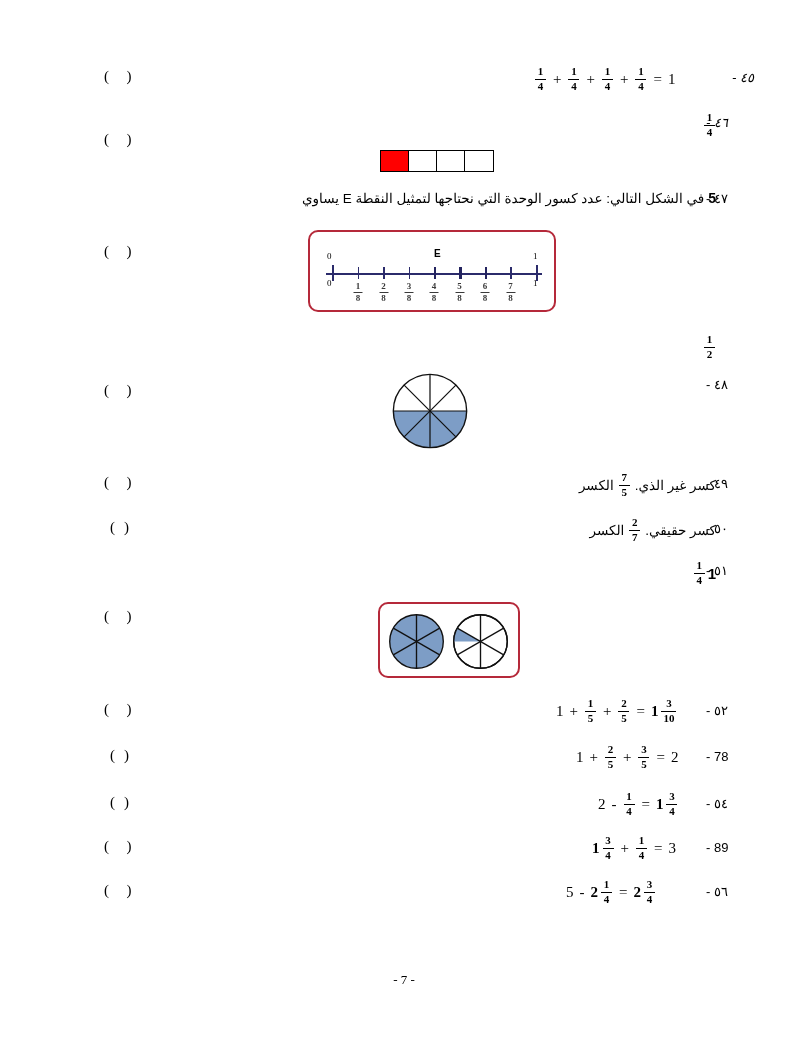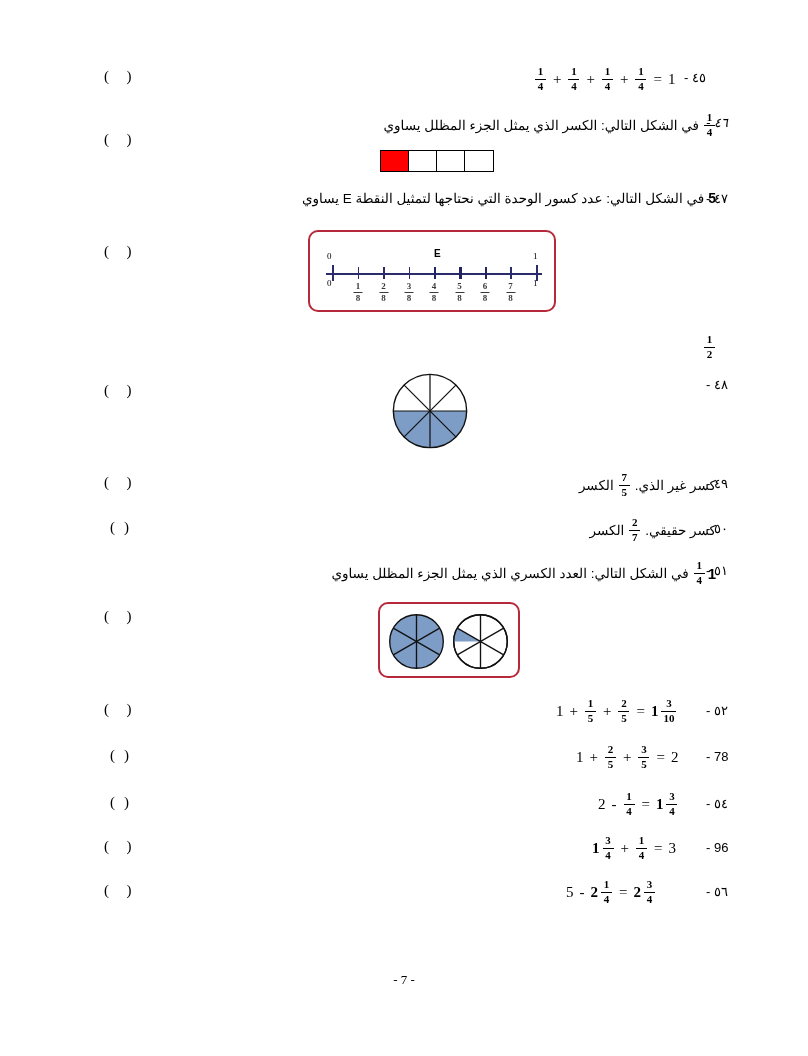--- a/index.html
+++ b/index.html
@@ -174,21 +174,21 @@
   .pie {
     position: absolute;
   }
 </style>
 </head>
 <body>
 
 <div class="page">
 
   <span class="answer-paren" style="left:104px; top:68px;">(    )</span>
-  <span class="q-num" style="left:684px; top:70px;">٤٥ -</span>
+  <span class="q-num" style="left:732px; top:70px;font-style:italic;">٤٥ -</span>
   <div class="eq" style="left:534px; top:66px;">
     <span class="frac">
         <span class="num">1</span>
         <span class="bar"></span>
         <span class="den">4</span>
       </span>
     <span class="op">+</span>
     <span class="frac">
         <span class="num">1</span>
         <span class="bar"></span>
@@ -211,21 +211,20 @@
   </div>
 
   <span class="answer-paren" style="left:104px; top:131px;">(    )</span>
   <span class="q-num" style="left:706px; top:115px;font-style:italic;">٤٦ -</span>
   <div class="q-text" style="right:92px; top:112px;">
     <span class="frac">
         <span class="num">1</span>
         <span class="bar"></span>
         <span class="den">4</span>
       </span>
-    <span>في الشكل التالي:   الكسر الذي يمثل الجزء المظلل يساوي</span>
   </div>
   <div class="bar-figure" style="left:380px; top:150px;">
     <div class="bar-cell filled"></div>
     <div class="bar-cell"></div>
     <div class="bar-cell"></div>
     <div class="bar-cell"></div>
   </div>
 
   <span class="answer-paren" style="left:104px; top:243px;">(    )</span>
   <span class="q-num" style="left:706px; top:191px;">٤٧ -</span>
@@ -358,21 +357,20 @@
   <span class="q-num" style="left:706px; top:563px;">٥١ -</span>
   <div class="q-text" style="right:92px; top:560px;">
     <span class="mixed">
       <span class="whole">1</span>
         <span class="frac">
           <span class="num">1</span>
           <span class="bar"></span>
           <span class="den">4</span>
         </span>
     </span>
-    <span>في الشكل التالي:   العدد الكسري الذي يمثل الجزء المظلل يساوي</span>
   </div>
 
   <div class="red-box" style="left:378px; top:602px; width:142px; height:76px;">
     <div class="pie" style="left:8px; top:9px;">
       <svg width="57" height="57" viewBox="0 0 100 100">
         <circle cx="50" cy="50" r="47" fill="#7d9dc6" stroke="#111111" stroke-width="2.4"></circle>
         <line x1="50" y1="3" x2="50" y2="97" stroke="#111111" stroke-width="2.4"></line>
         <line x1="9.3" y1="26.5" x2="90.7" y2="73.5" stroke="#111111" stroke-width="2.2"></line>
         <line x1="9.3" y1="73.5" x2="90.7" y2="26.5" stroke="#111111" stroke-width="2.2"></line>
       </svg>
@@ -452,21 +450,21 @@
       <span class="whole">1</span>
         <span class="frac">
           <span class="num">3</span>
           <span class="bar"></span>
           <span class="den">4</span>
         </span>
     </span>
   </div>
 
   <span class="answer-paren" style="left:104px; top:838px;">(    )</span>
-  <span class="q-num" style="left:706px; top:840px;">96 -</span>
+  <span class="q-num" style="left:706px; top:840px;">89 -</span>
   <div class="eq" style="left:592px; top:835px;">
     <span class="mixed">
       <span class="whole">1</span>
         <span class="frac">
           <span class="num">3</span>
           <span class="bar"></span>
           <span class="den">4</span>
         </span>
     </span>
     <span class="op">+</span>

